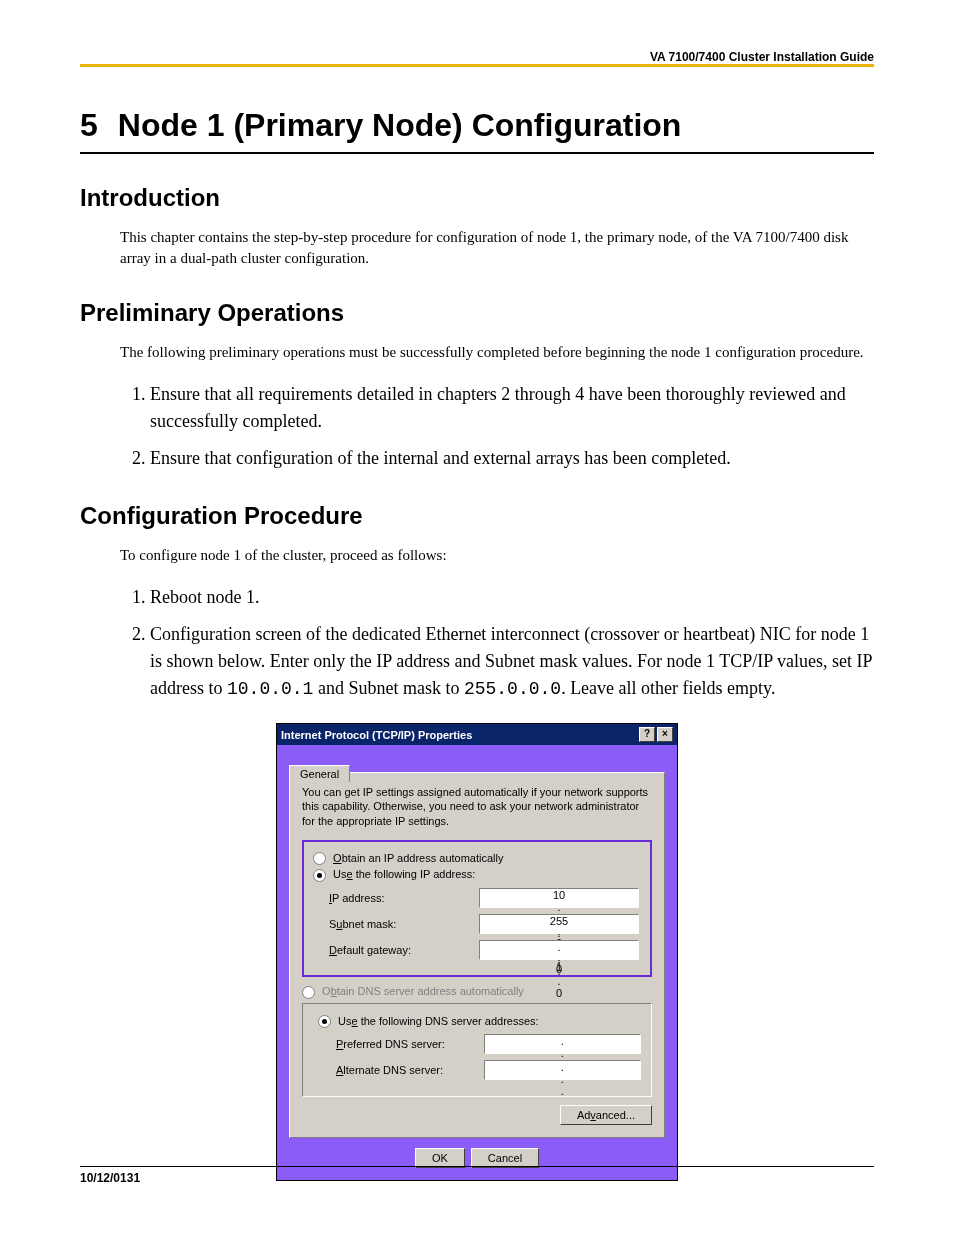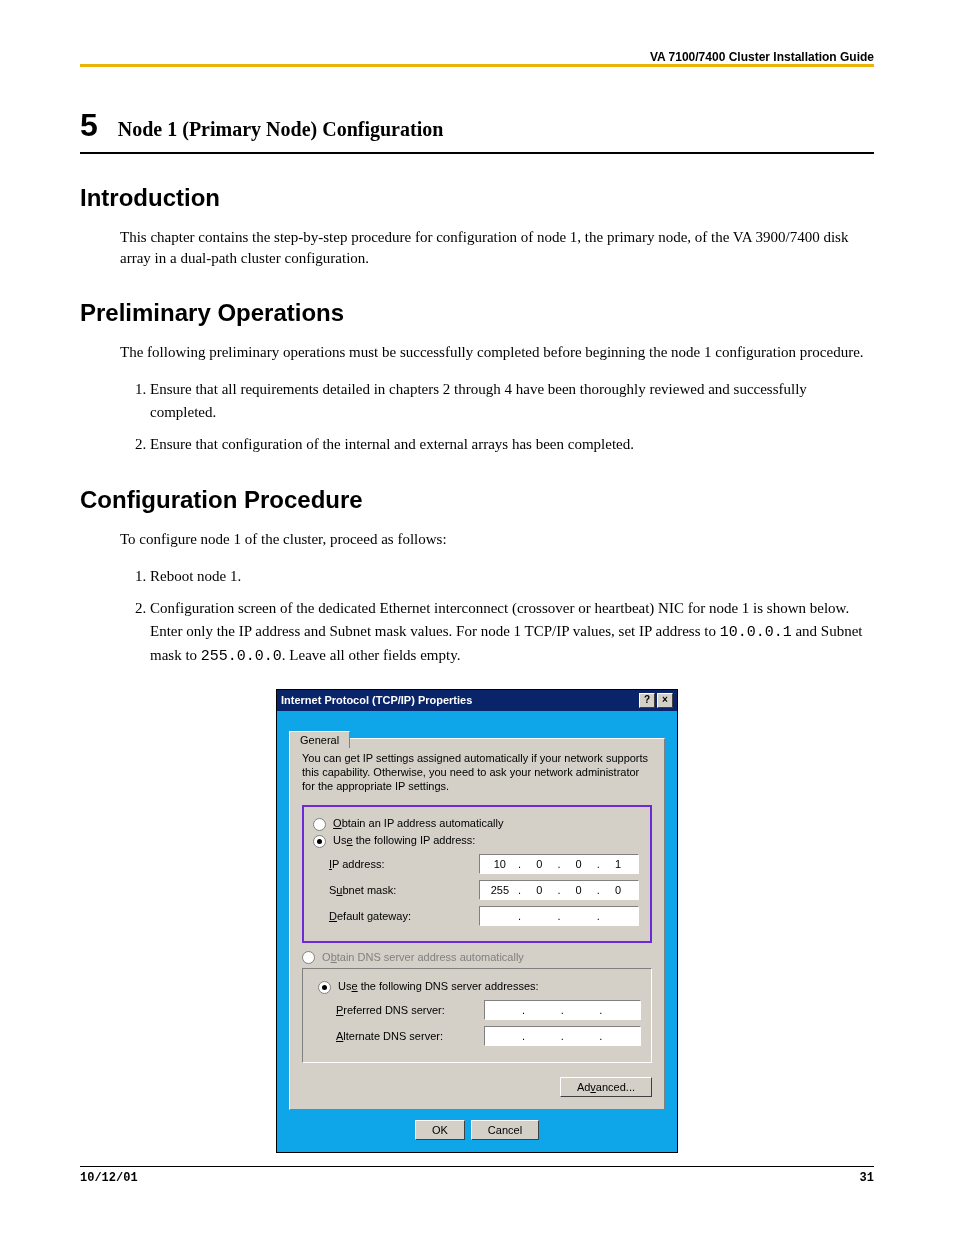--- a/index.html
+++ b/index.html
@@ -30,68 +30,67 @@
   border-bottom: 2px solid #000;
   padding-bottom: 8px;
 }
 .chapter-num {
   font-family: Arial, sans-serif;
   font-weight: bold;
   font-size: 32px;
   margin-right: 20px;
 }
 .chapter-title {
-  font-family: Liberation Serif, serif;
-  font-weight: bold;
-  font-size: 20px;
+  font-family: Liberation Sans, sans-serif;
+  font-weight: bold;
+  font-size: 32px;
 }
 .section-h {
   font-family: Arial, sans-serif;
   font-weight: bold;
   font-size: 24px;
   margin-top: 30px;
   margin-bottom: 10px;
 }
 .body-text {
   margin-left: 40px;
   font-size: 15px;
   line-height: 1.4;
 }
 ol.body-list {
   margin-left: 40px;
   padding-left: 30px;
-  font-size: 15px;
+  font-size: 18px;
   line-height: 1.5;
 }
 ol.body-list li {
   margin-bottom: 10px;
 }
 .mono {
   font-family: "Courier New", monospace;
 }
 .footer {
   position: absolute;
   bottom: 50px;
   left: 80px;
   right: 80px;
   border-top: 1px solid #000;
   padding-top: 4px;
-  font-family: Liberation Mono, monospace;
+  font-family: Liberation Sans, sans-serif;
   font-weight: bold;
   font-size: 12px;
   display: flex;
-  justify-content: space-between;
-  gap: 32px;
+  justify-content: flex-start;
 }
 
 .dialog {
   width: 400px;
   margin: 20px auto 0 auto;
   border: 1px solid #000;
-  background: #0ea5e9;
+  background: #8b5cf6;
   font-family: Tahoma, Arial, sans-serif;
   font-size: 11px;
 }
 .titlebar {
   background: #0a246a;
   color: #fff;
   padding: 3px 4px;
   font-weight: bold;
   display: flex;
   justify-content: space-between;
@@ -192,62 +191,63 @@
   border: 1px solid #808080;
   border-right-color: #fff;
   border-bottom-color: #fff;
   padding: 0 4px;
   width: 150px;
   height: 18px;
   display: flex;
   align-items: center;
   justify-content: space-around;
   font-family: "MS Sans Serif", Arial, sans-serif;
+  flex-direction: column;
 }
 .ip-seg {
   width: 28px;
   text-align: center;
 }
 .ip-dot {
   width: 4px;
   text-align: center;
 }
 .btn {
   background: #d4d0c8;
   border: 1px solid #fff;
   border-right-color: #404040;
   border-bottom-color: #404040;
   padding: 3px 16px;
   font-family: Tahoma, Arial, sans-serif;
   font-size: 11px;
 }
 .btn-row-right {
   text-align: right;
-  margin-top: 14px;
+  margin-top: 8px;
 }
 .bottom-btns {
   display: flex;
   justify-content: center;
   gap: 6px;
   margin-top: 10px;
 }
 </style>
 </head>
 <body>
 
 <div class="page">
   <div class="header-line">VA 7100/7400 Cluster Installation Guide</div>
 
   <div class="chapter-header">
     <span class="chapter-num">5</span>
     <span class="chapter-title">Node 1 (Primary Node) Configuration</span>
   </div>
 
   <div class="section-h">Introduction</div>
-  <p class="body-text">This chapter contains the step-by-step procedure for configuration of node 1, the primary node, of the VA 3900/7400 disk array in a dual-path cluster configuration.</p>
+  <p class="body-text">This chapter contains the step-by-step procedure for configuration of node 1, the primary node, of the VA 7100/7400 disk array in a dual-path cluster configuration.</p>
 
   <div class="section-h">Preliminary Operations</div>
   <p class="body-text">The following preliminary operations must be successfully completed before beginning the node 1 configuration procedure.</p>
   <ol class="body-list">
     <li>Ensure that all requirements detailed in chapters 2 through 4 have been thoroughly reviewed and successfully completed.</li>
     <li>Ensure that configuration of the internal and external arrays has been completed.</li>
   </ol>
 
   <div class="section-h">Configuration Procedure</div>
   <p class="body-text">To configure node 1 of the cluster, proceed as follows:</p>

